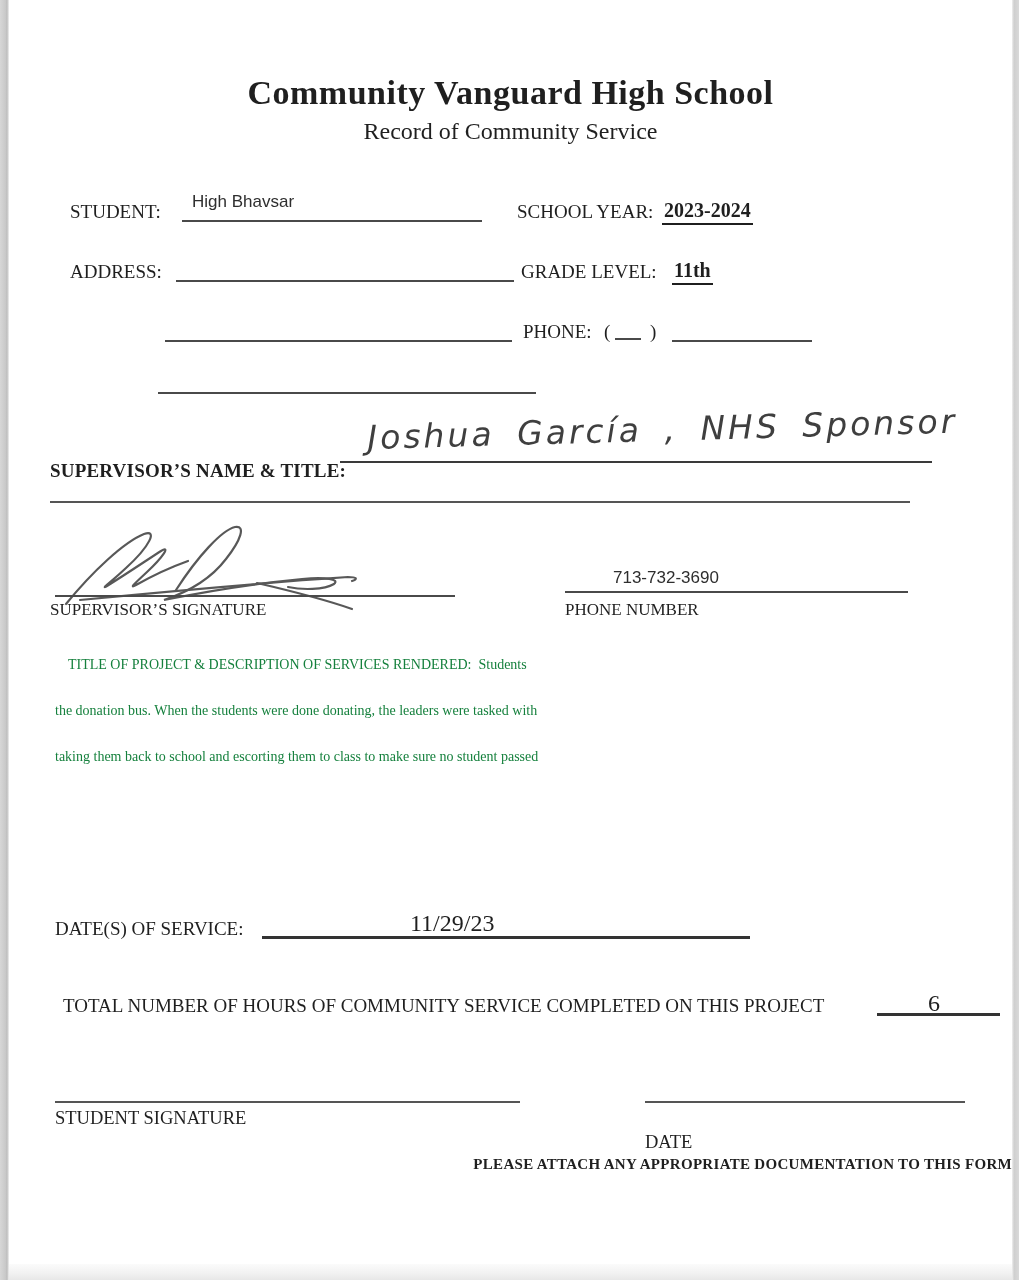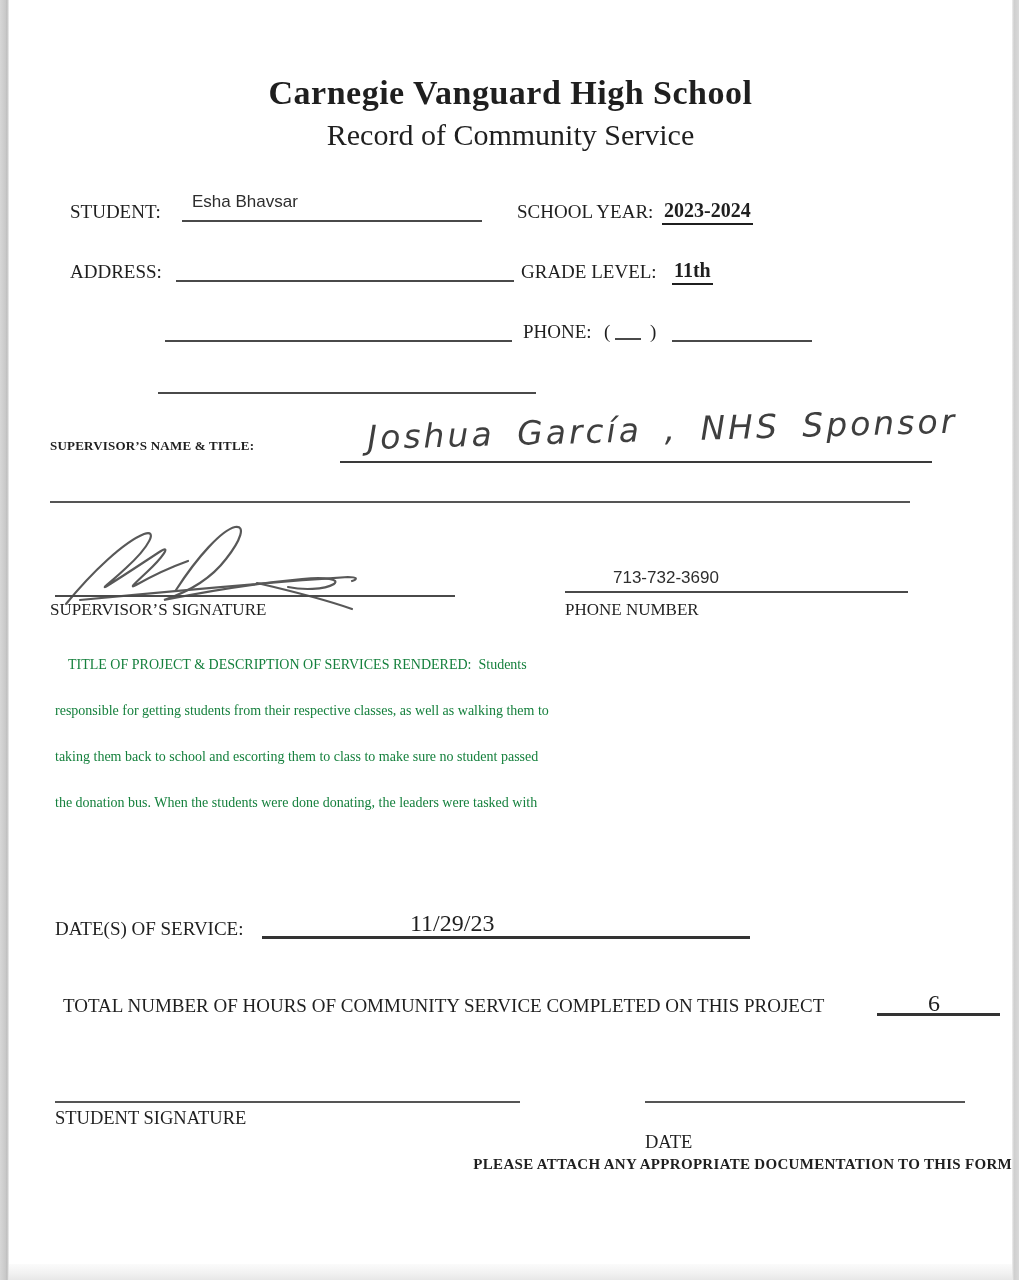--- a/index.html
+++ b/index.html
@@ -10,24 +10,24 @@
     color:#1f1f1f;
   }
   .edge-left{position:absolute;left:0;top:0;bottom:0;width:9px;
     background:linear-gradient(to right,#d7d7d7 0%,#c9c9c9 60%,#bdbdbd 78%,#f2f2f2 100%);}
   .edge-right{position:absolute;right:0;top:0;bottom:0;width:7px;
     background:linear-gradient(to left,#d9d9d9 0%,#cfcfcf 70%,#efefef 100%);}
   .edge-bottom{position:absolute;left:9px;right:7px;bottom:0;height:16px;
     background:linear-gradient(to bottom,#fbfbfb 0%,#f1f1f1 60%,#e7e7e7 100%);}
   .abs{position:absolute;white-space:nowrap;}
   .title1{font-size:34px;font-weight:bold;letter-spacing:0.5px;}
-  .title2{font-size:30px;}
+  .title2{font-size:24px;}
   .center{left:9px;right:7px;text-align:center;}
   .label{font-size:19px;}
-  .label-sm{font-size:13px;font-weight:bold;letter-spacing:0.2px;}
+  .label-sm{font-size:19px;font-weight:bold;letter-spacing:0.2px;margin-top:22px;}
   .label-cap{font-size:17px;}
   .typed{font-family:"Liberation Sans","DejaVu Sans",sans-serif;font-size:17px;color:#2e2e2e;}
   .boldval{font-size:20px;font-weight:bold;border-bottom:2px solid #1f1f1f;padding:0 2px 1px 2px;}
   .bline{position:absolute;height:0;border-bottom:2px solid #4a4a4a;}
   .bline-thick{position:absolute;height:0;border-bottom:3px solid #333333;}
   .handwriting{
     font-family:"DejaVu Sans",sans-serif;font-style:italic;font-size:33px;
     letter-spacing:3px;word-spacing:9px;color:#3f3f3f;
     transform:rotate(-1.6deg);transform-origin:left bottom;
   }
@@ -39,25 +39,25 @@
 </style>
 </head>
 <body>
 
 <div class="viewport">
 
   <div class="edge-left"></div>
   <div class="edge-right"></div>
   <div class="edge-bottom"></div>
 
-  <div class="abs center title1" style="top:74px;">Carnegie Vanguard High School</div>
+  <div class="abs center title1" style="top:74px;">Community Vanguard High School</div>
   <div class="abs center title2" style="top:118px;">Record of Community Service</div>
 
   <div class="abs label" style="left:70px;top:201px;">STUDENT:</div>
-  <div class="abs typed" style="left:192px;top:192px;">Esha Bhavsar</div>
+  <div class="abs typed" style="left:192px;top:192px;">High Bhavsar</div>
   <div class="bline" style="left:182px;top:220px;width:300px;"></div>
   <div class="abs label" style="left:517px;top:201px;">SCHOOL YEAR:</div>
   <div class="abs boldval" style="left:662px;top:199px;">2023-2024</div>
 
   <div class="abs label" style="left:70px;top:261px;">ADDRESS:</div>
   <div class="bline" style="left:176px;top:280px;width:338px;"></div>
   <div class="abs label" style="left:521px;top:261px;">GRADE LEVEL:</div>
   <div class="abs boldval" style="left:672px;top:259px;">11th</div>
 
   <div class="bline" style="left:165px;top:340px;width:347px;"></div>
@@ -85,23 +85,22 @@
   </svg>
   <div class="bline" style="left:55px;top:595px;width:400px;"></div>
   <div class="abs label-cap" style="left:50px;top:600px;">SUPERVISOR’S SIGNATURE</div>
 
   <div class="abs typed" style="left:575px;top:568px;margin-left:38px;">713-732-3690</div>
   <div class="bline" style="left:565px;top:591px;width:343px;"></div>
   <div class="abs label-cap" style="left:565px;top:600px;">PHONE NUMBER</div>
 
   <div class="desc">
     <div class="pline" style="padding-left:13px;">TITLE OF PROJECT &amp; DESCRIPTION OF SERVICES RENDERED:  Students</div>
-    <div class="pline">responsible for getting students from their respective classes, as well as walking them to</div>
+    <div class="pline">the donation bus. When the students were done donating, the leaders were tasked with</div>
     <div class="pline">taking them back to school and escorting them to class to make sure no student passed</div>
-    <div class="pline">the donation bus. When the students were done donating, the leaders were tasked with</div>
   </div>
 
   <div class="abs label" style="left:55px;top:918px;">DATE(S) OF SERVICE:</div>
   <div class="abs serifval" style="left:410px;top:910px;">11/29/23</div>
   <div class="bline-thick" style="left:262px;top:936px;width:488px;"></div>
 
   <div class="abs label" style="left:63px;top:995px;">TOTAL NUMBER OF HOURS OF COMMUNITY SERVICE COMPLETED ON THIS PROJECT</div>
   <div class="abs serifval" style="left:928px;top:990px;">6</div>
   <div class="bline-thick" style="left:877px;top:1013px;width:123px;"></div>
 

